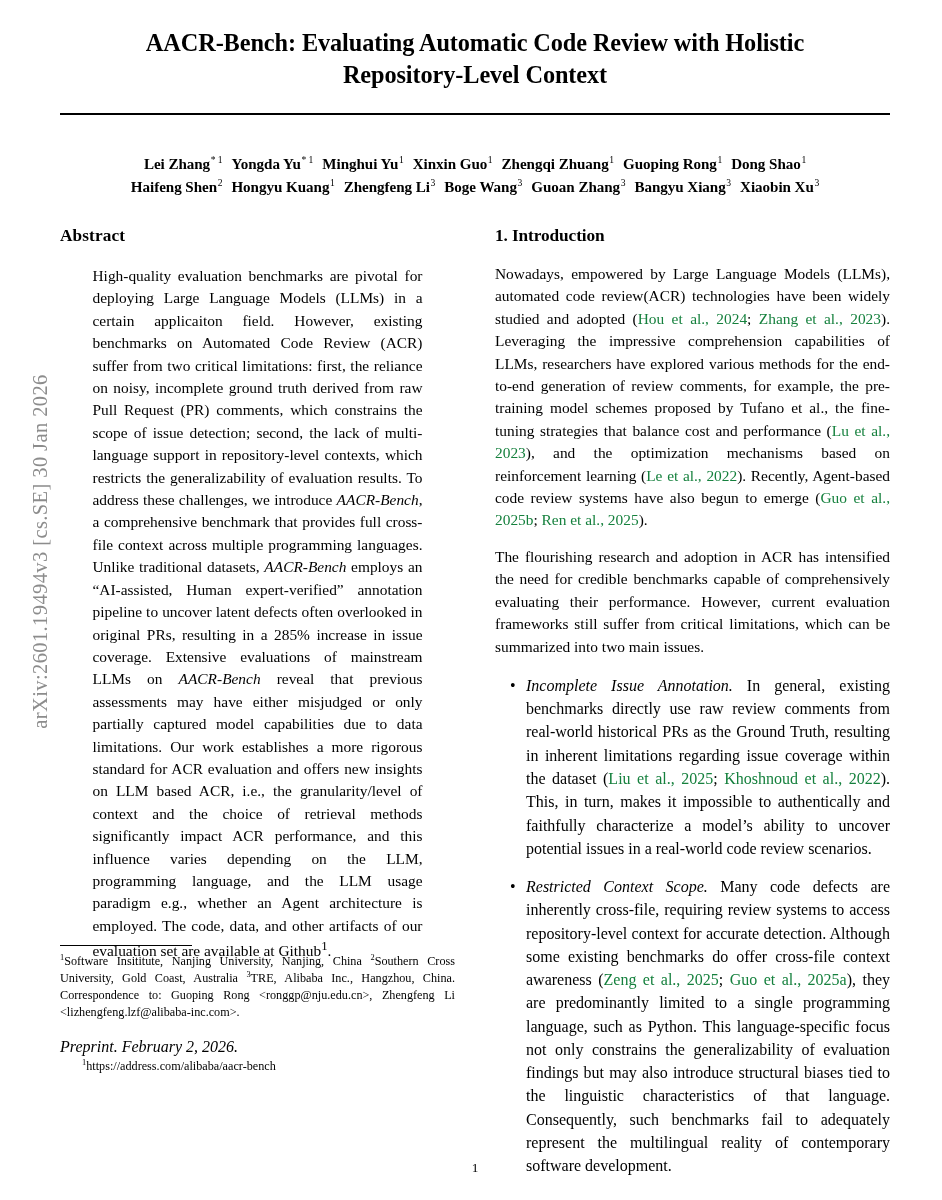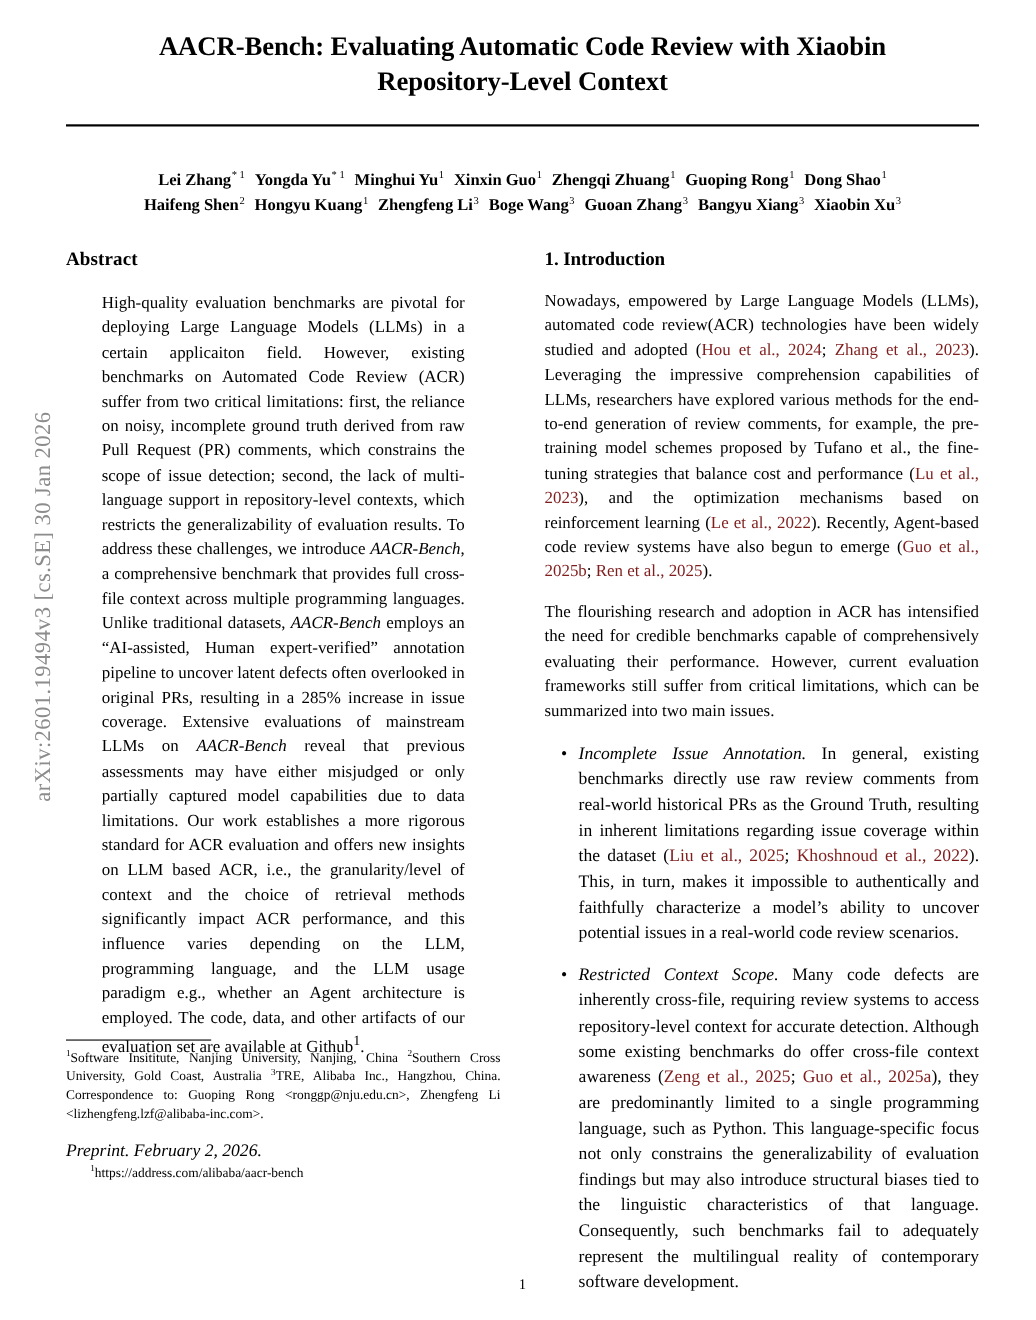--- a/index.html
+++ b/index.html
@@ -152,21 +152,21 @@
     margin-bottom: 15px;
     hyphens: manual;
   }
   ul.issues > li::before {
     content: "\2022";
     position: absolute;
     left: -16px;
     top: 0;
   }
   .itl { font-style: italic; }
-  .cite { color: #7f1d1d; }
+  .cite { color: #15803d; }
 
   
   #footnotes {
     position: absolute;
     left: 0px;
     top: 945px;
     width: 395px;
   }
   #fn-rule {
     width: 132px;
@@ -215,21 +215,21 @@
 </head>
 <body>
 
 <div id="arxiv-stamp">
   <div class="vtext">arXiv:2601.19494v3  [cs.SE]  30 Jan 2026</div>
 </div>
 
 <div id="page">
 
   <div id="title-block">
-    <div id="paper-title">AACR-Bench: Evaluating Automatic Code Review with Xiaobin Repository-Level Context</div>
+    <div id="paper-title">AACR-Bench: Evaluating Automatic Code Review with Holistic Repository-Level Context</div>
   </div>
 
   <div class="rule-thick"></div>
 
   <div id="authors">
     <div class="aline" id="author-line-1"><span class="auth">Lei Zhang<sup>* 1</sup></span><span class="auth">Yongda Yu<sup>* 1</sup></span><span class="auth">Minghui Yu<sup>1</sup></span><span class="auth">Xinxin Guo<sup>1</sup></span><span class="auth">Zhengqi Zhuang<sup>1</sup></span><span class="auth">Guoping Rong<sup>1</sup></span><span class="auth">Dong Shao<sup>1</sup></span></div>
     <div class="aline" id="author-line-2"><span class="auth">Haifeng Shen<sup>2</sup></span><span class="auth">Hongyu Kuang<sup>1</sup></span><span class="auth">Zhengfeng Li<sup>3</sup></span><span class="auth">Boge Wang<sup>3</sup></span><span class="auth">Guoan Zhang<sup>3</sup></span><span class="auth">Bangyu Xiang<sup>3</sup></span><span class="auth">Xiaobin Xu<sup>3</sup></span></div>
   </div>
 
   <div id="cols">

